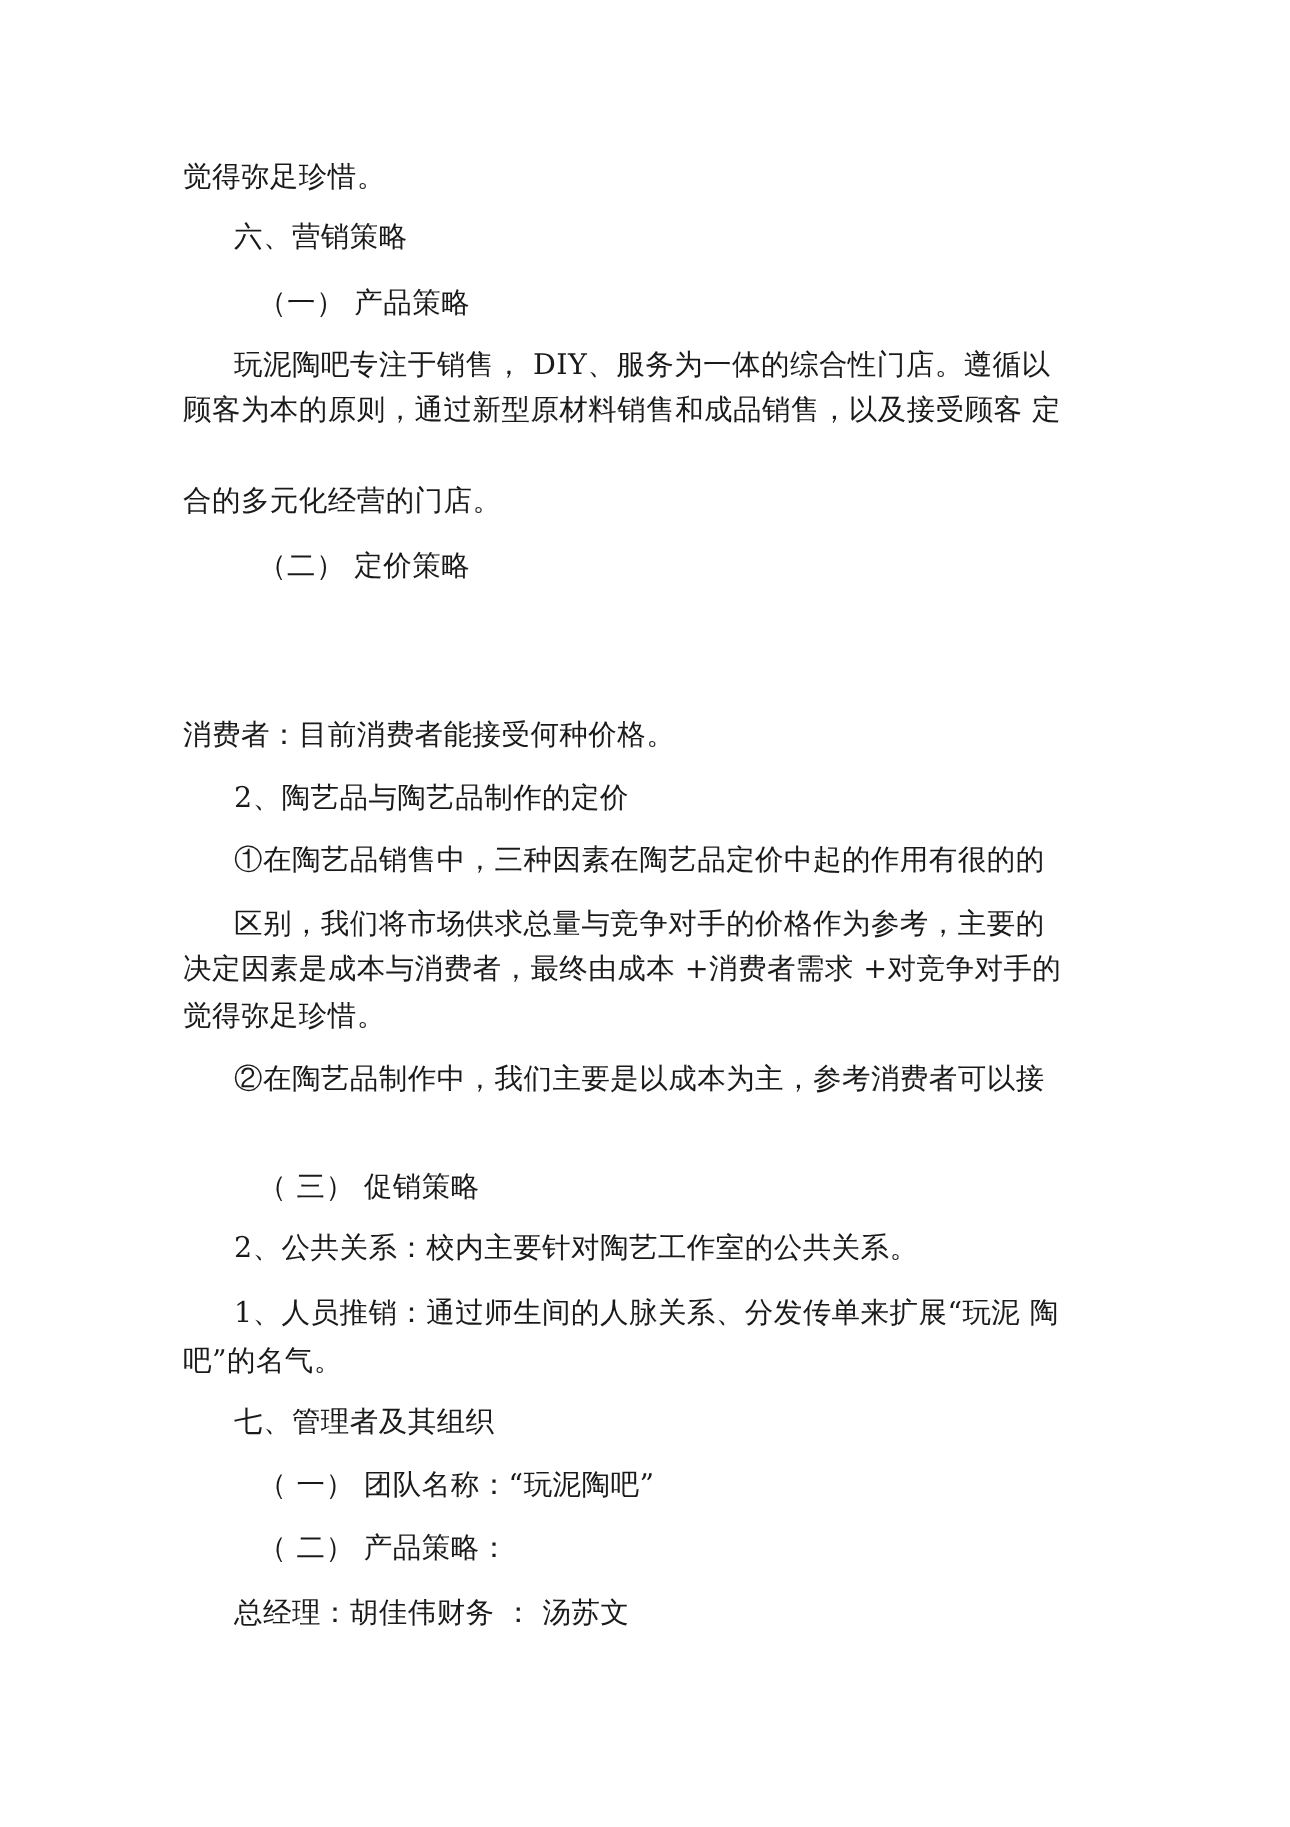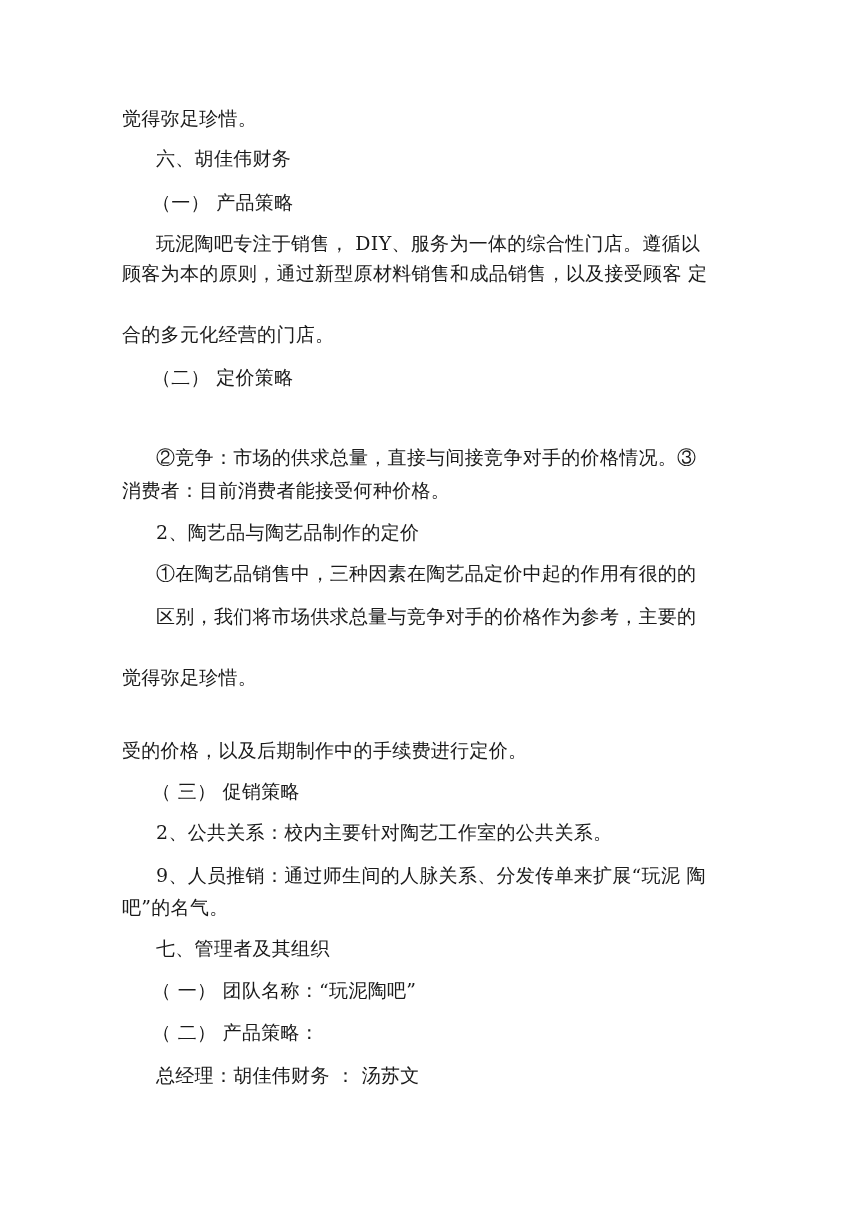--- a/index.html
+++ b/index.html
@@ -1,41 +1,41 @@
 <!DOCTYPE html>
 <html><head>
 <meta charset="utf-8">
 <style>
   html, body { margin: 0; padding: 0; background: #ffffff; }
   body { width: 860px; height: 1218px; position: relative; overflow: hidden;
          font-family: "DejaVu Serif", "Liberation Serif", serif; color: #1a1a1a; }
   .page { position: absolute; left: 0; top: 0; width: 792px; height: 1218px; }
   .line { position: absolute; left: 122px; font-size: 19px; line-height: 24px; white-space: nowrap; letter-spacing: 0.3px; }
   .ind { left: 156px; }
-  .ind2 { left: 152px; }
+  .ind2 { left: 172px; }
 </style>
 </head>
 <body>
 
 <div class="page">
   <div class="line" style="top:106px">觉得弥足珍惜。</div>
-  <div class="line ind" style="top:146px">六、胡佳伟财务</div>
+  <div class="line ind" style="top:146px">六、营销策略</div>
   <div class="line ind2" style="top:190px">（一）  产品策略</div>
   <div class="line" style="top:261px">顾客为本的原则，通过新型原材料销售和成品销售，以及接受顾客 定</div>
   <div class="line ind" style="top:231px">玩泥陶吧专注于销售， DIY、服务为一体的综合性门店。遵循以</div>
   <div class="line" style="top:322px">合的多元化经营的门店。</div>
   <div class="line ind2" style="top:365px">（二）  定价策略</div>
-  <div class="line ind" style="top:445px">②竞争：市场的供求总量，直接与间接竞争对手的价格情况。③</div>
   <div class="line" style="top:478px">消费者：目前消费者能接受何种价格。</div>
   <div class="line ind" style="top:520px">2、陶艺品与陶艺品制作的定价</div>
   <div class="line ind" style="top:604px">区别，我们将市场供求总量与竞争对手的价格作为参考，主要的</div>
   <div class="line ind" style="top:561px">①在陶艺品销售中，三种因素在陶艺品定价中起的作用有很的的</div>
+  <div class="line" style="top:634px">决定因素是成本与消费者，最终由成本 +消费者需求 +对竞争对手的</div>
   <div class="line" style="top:665px">觉得弥足珍惜。</div>
-  <div class="line" style="top:738px">受的价格，以及后期制作中的手续费进行定价。</div>
+  <div class="line ind" style="top:707px">②在陶艺品制作中，我们主要是以成本为主，参考消费者可以接</div>
   <div class="line ind2" style="top:779px">（ 三）  促销策略</div>
   <div class="line ind" style="top:820px">2、公共关系：校内主要针对陶艺工作室的公共关系。</div>
-  <div class="line ind" style="top:863px">9、人员推销：通过师生间的人脉关系、分发传单来扩展“玩泥 陶</div>
+  <div class="line ind" style="top:863px">1、人员推销：通过师生间的人脉关系、分发传单来扩展“玩泥 陶</div>
   <div class="line" style="top:895px">吧”的名气。</div>
   <div class="line ind" style="top:936px">七、管理者及其组织</div>
   <div class="line ind2" style="top:978px">（ 一）  团队名称：“玩泥陶吧”</div>
   <div class="line ind2" style="top:1020px">（ 二）  产品策略：</div>
   <div class="line ind" style="top:1063px">总经理：胡佳伟财务 ： 汤苏文</div>
 </div>
 
 </body></html>

